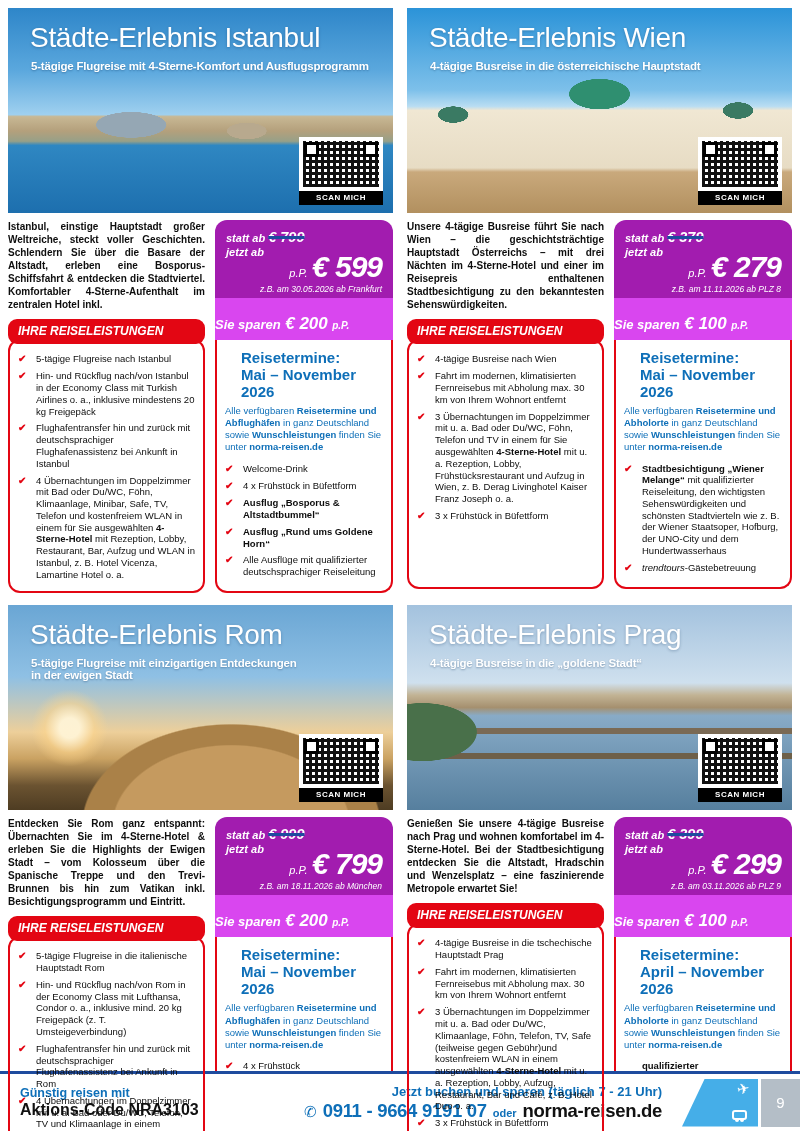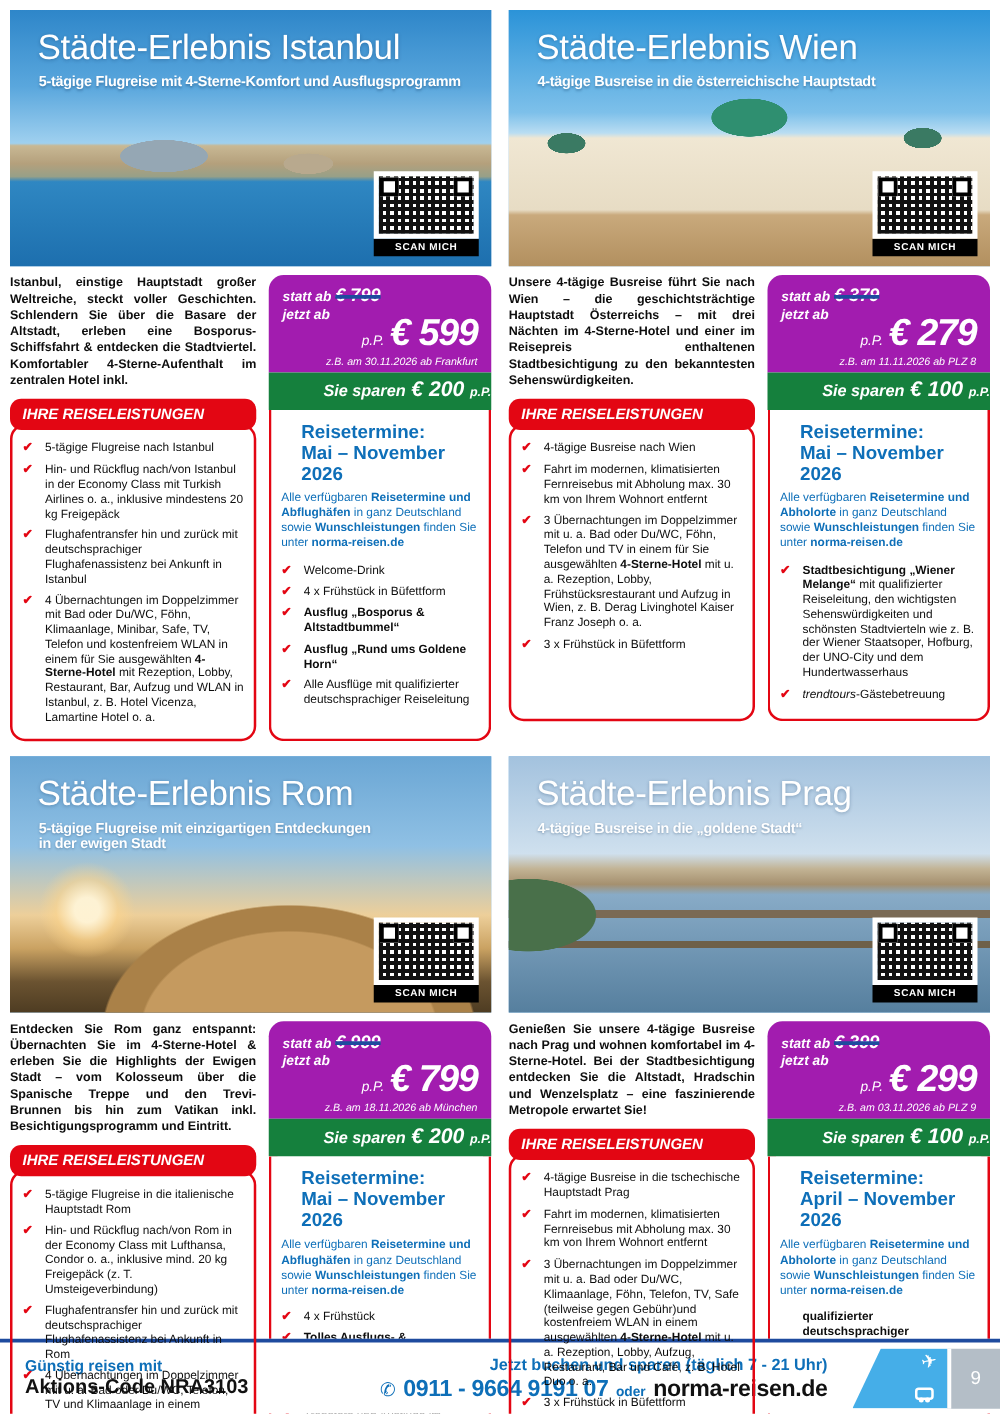--- a/index.html
+++ b/index.html
@@ -67,22 +67,22 @@
   
   .price-red { background:#a21caf; color:#fff; font-style:italic;
     border-radius:12px 12px 0 0; padding:9px 11px 4px; }
   .statt-line { font-size:11px; font-weight:700; }
   .strike { font-size:14.5px; text-decoration:line-through; text-decoration-color:#1e4b9e; text-decoration-thickness:3px; }
   .jetzt-line { font-size:11px; font-weight:700; margin-top:1px; }
   .amount-line { text-align:right; margin-top:-8px; white-space:nowrap; }
   .amount-line .pp { font-size:11px; }
   .amount-line .amount { font-size:30px; font-weight:700; letter-spacing:-1px; }
   .example { text-align:right; font-size:8.5px; margin-top:0; }
-  .save-band { background:#15803d; color:#fff; font-style:italic; text-align:right;
-    padding:4px 0 6px; white-space:nowrap; }
+  .save-band { background:#d946ef; color:#fff; font-style:italic; text-align:left;
+    padding:16px 0 6px; white-space:nowrap; }
   .save-band .s1 { font-size:13px; font-weight:700; }
   .save-band .s2 { font-size:17px; font-weight:700; }
   .save-band .s3 { font-size:10px; font-weight:700; }
 
   .right-box { border:2px solid #e30613; border-top:0; border-radius:0 0 12px 12px;
     padding:7px 6px 8px 8px; flex:1; }
   .termine-head { color:#0e6fb8; font-weight:700; font-size:15px; margin:2px 16px 5px; }
   .termine-note { color:#0e6fb8; font-size:9.5px; line-height:1.28; margin-bottom:9px; }
   .termine-note b { font-weight:700; }
 
@@ -149,21 +149,21 @@
         <div class="price-red">
           <div class="statt-line">
             <span>statt ab</span>
             <span class="strike">€ 799</span>
           </div>
           <div class="jetzt-line">jetzt ab</div>
           <div class="amount-line">
             <span class="pp">p.P.</span>
             <span class="amount">€ 599</span>
           </div>
-          <div class="example">z.B. am 30.11.2026 ab Frankfurt</div>
+          <div class="example">z.B. am 30.05.2026 ab Frankfurt</div>
         </div>
         <div class="save-band">
           <span class="s1">Sie sparen</span>
           <span class="s2">€ 200</span>
           <span class="s3">p.P.</span>
         </div>
         <div class="right-box">
           <div class="termine-head">Reisetermine: Mai – November 2026</div>
           <div class="termine-note">Alle verfügbaren <b>Reisetermine und Abflughäfen</b> in ganz Deutschland sowie <b>Wunschleistungen</b> finden Sie unter <b>norma-reisen.de</b></div>
           <div class="right-list">

